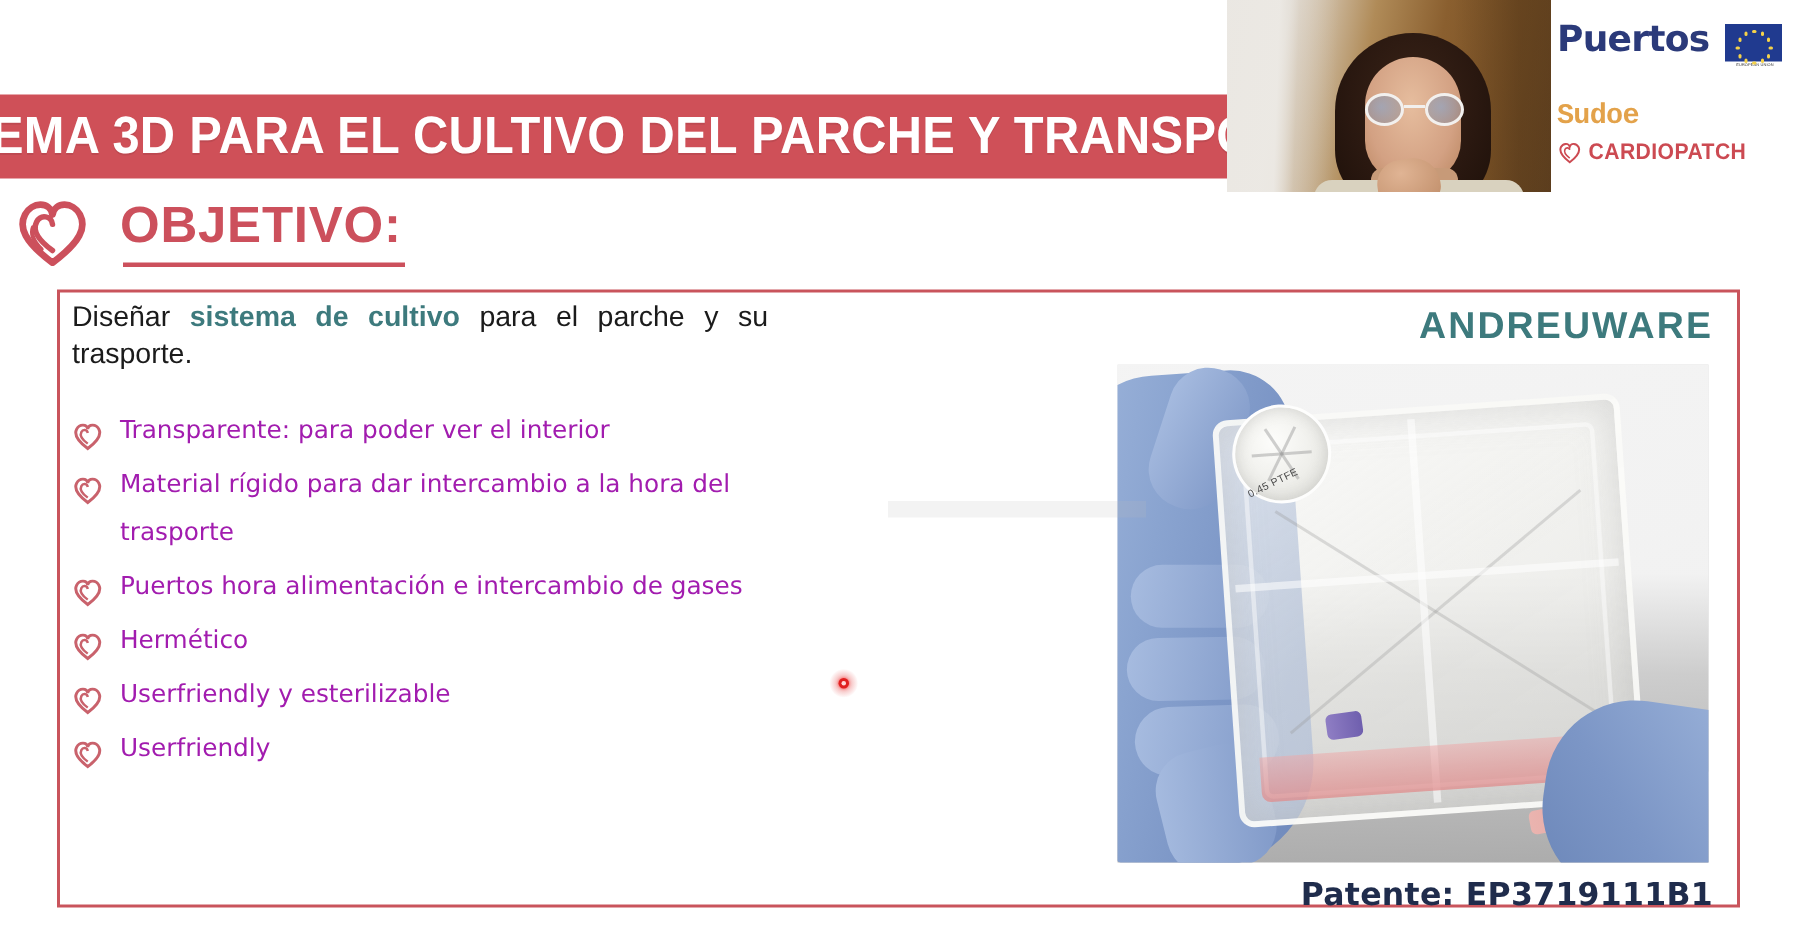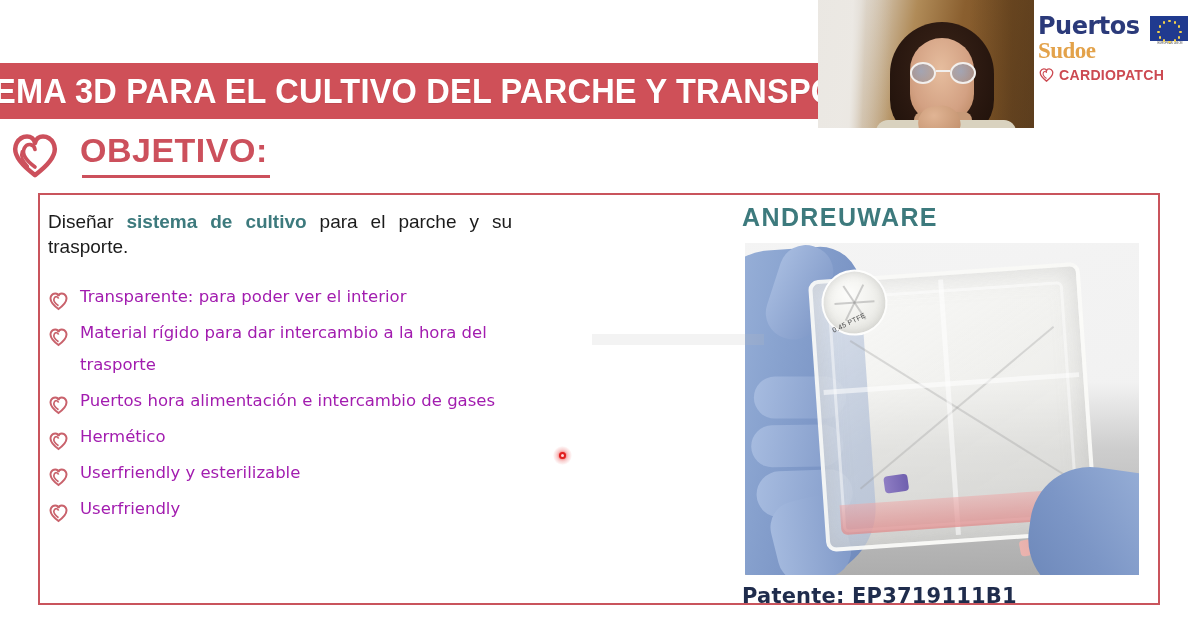--- a/index.html
+++ b/index.html
@@ -80,23 +80,24 @@
   
   .brandblock {
     position:absolute; left:1038px; top:14px; width:150px; height:82px;
   }
   .brand-interreg {
     font-family:"DejaVu Sans","Liberation Sans",sans-serif;
     font-weight:700; font-size:24px; color:#2b3a7a; line-height:24px;
     letter-spacing:-0.5px;
   }
   .brand-sudoe {
-    font-family:Liberation Serif, serif;
-    font-weight:700; font-size:23px; color:#e3a24a; line-height:25px;
+    font-family:Liberation Mono, monospace;
+    font-weight:700; font-size:19px; color:#e3a24a; line-height:25px;
     letter-spacing:-0.5px;
+    margin-top:27px;
   }
   .brand-cardio { display:flex; align-items:center; gap:4px; margin-top:3px; }
   .brand-cardio-text {
     font-family:"Liberation Sans Narrow","Liberation Sans",sans-serif;
     font-weight:700; font-size:15px; color:#cc4a52; letter-spacing:0.3px;
     transform: scaleX(0.94); transform-origin:left center;
   }
   .euflag {
     position:absolute; right:-2px; top:2px; width:40px; height:30px;
   }
@@ -126,40 +127,40 @@
     position:absolute; left:2px; bottom:0; width:188px; height:3px; background:#cc505c;
   }
 
   
   .contentbox {
     position:absolute; left:38px; top:193px; width:1122px; height:412px;
     border:2px solid #c9545c; background:#fff;
   }
 
   
-  .leftcol { position:absolute; left:8px; top:14px; width:470px; }
+  .leftcol { position:absolute; left:8px; top:4px; width:470px; }
   .lead {
     font-family:"Liberation Sans",sans-serif;
     font-size:19px; color:#1b1b1b; line-height:25px;
     text-align:justify; text-align-last:left;
     padding-right:6px;
   }
   .lead .hl { color:#3d7a7d; font-weight:700; }
 
   .bullets { margin-top:28px; }
   .bullet { display:flex; align-items:flex-start; gap:11px; margin-bottom:10px; }
   .bullet .bi { flex:0 0 auto; width:21px; height:21px; margin-top:3px; }
   .bullet .btxt {
     font-family:"DejaVu Sans","Liberation Sans",sans-serif;
     font-size:16.5px; color:#a21caf; line-height:32px;
     margin-top:-6px;
   }
 
   
-  .rightcol { position:absolute; right:16px; top:8px; width:400px; text-align:left; }
+  .rightcol { position:absolute; right:16px; top:8px; width:400px; text-align:right; }
   .andreuware {
     font-family:"Liberation Sans",sans-serif;
     font-weight:700; font-size:25px; color:#3d7a7d; letter-spacing:1.4px;
   }
   .photo {
     position:relative; width:394px; height:332px; margin:11px auto 0;
     overflow:hidden;
     background: linear-gradient(160deg,#e9e9e9 0%,#dcdcdc 40%,#cfcfcf 70%,#bdbdbd 100%);
   }
   .ph-bench {

